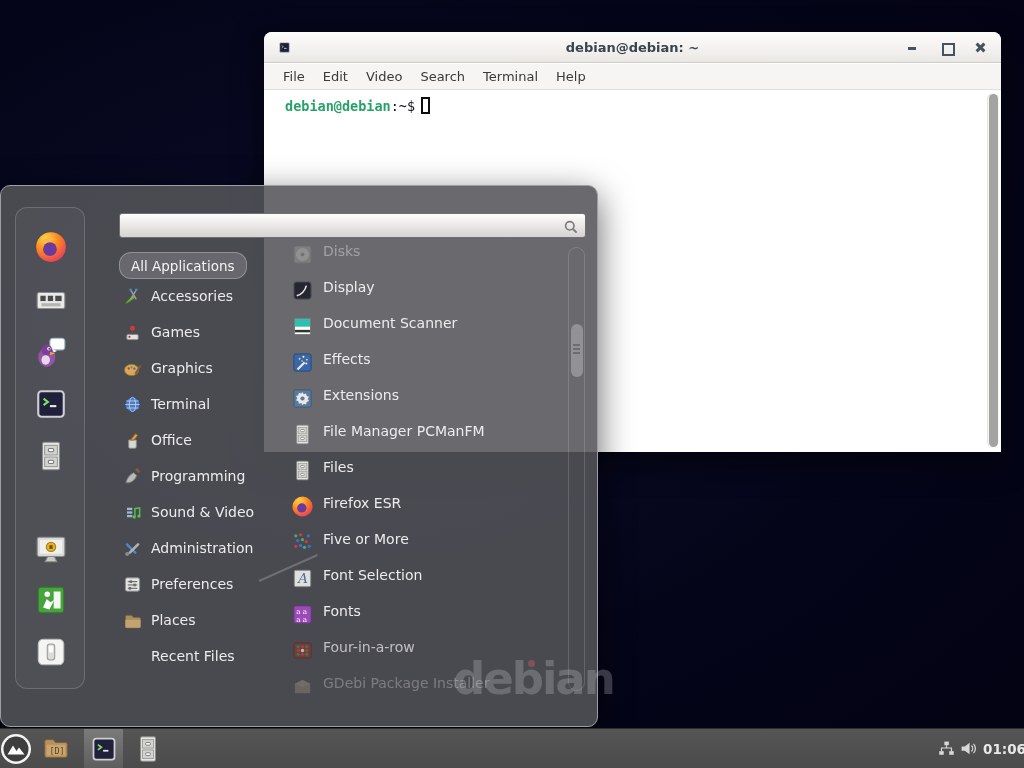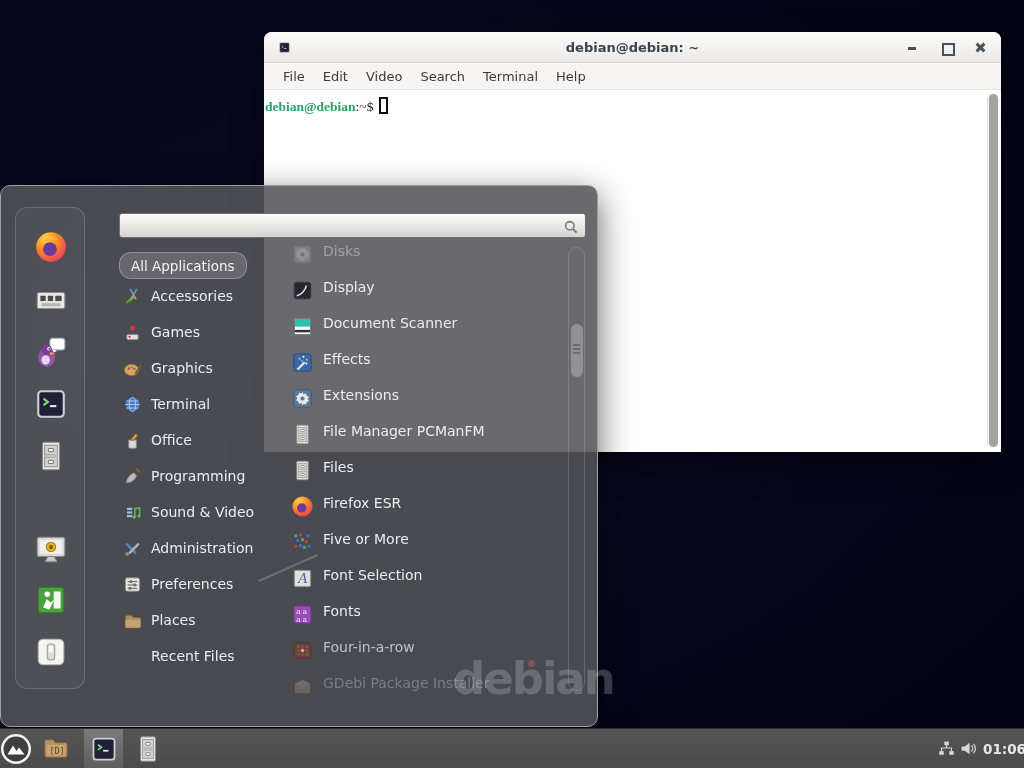--- a/index.html
+++ b/index.html
@@ -38,21 +38,21 @@
   .menubar {
     position:absolute; left:0; top:32px; right:0; height:26px;
     background:#f6f5f3; border-bottom:1px solid #e2e0dd;
     display:flex; align-items:center; padding-left:10px; font-size:13px; color:#3a3a3a;
   }
   .menubar span { padding:3px 9px; cursor:default; }
   .termbody {
     position:absolute; left:0; top:59px; right:0; bottom:0; background:#fff;
     font-family:"DejaVu Sans Mono", monospace; font-size:13.5px;
   }
-  .promptline { padding:6px 0 0 1px; white-space:nowrap; color:#171421;font-family:Liberation Serif, serif; }
+  .promptline { padding:6px 0 0 21px; white-space:nowrap; color:#171421; }
   .prompt-user { color:#26a269; font-weight:bold; }
   .cursor { display:inline-block; width:9px; height:17px; border:2px solid #0d0d0d; margin-left:6px; vertical-align:-3px; }
   .term-scrollbar {
     position:absolute; top:2px; right:2px; bottom:4px; width:12px;
     background:#f6f6f5; border-left:1px solid #e4e4e2; border-radius:6px;
   }
   .term-scrollbar .thumb {
     position:absolute; left:1px; right:1px; top:1px; bottom:1px;
     background:#a3a3a1; border-radius:6px;
   }

